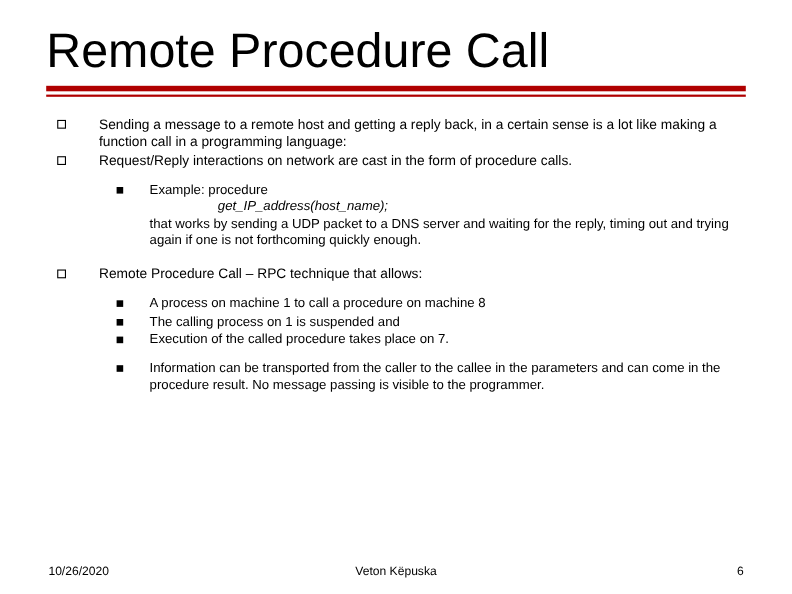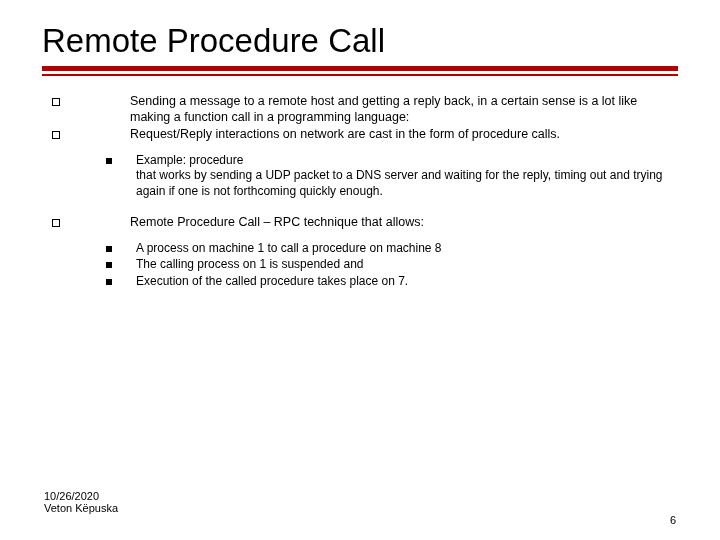--- a/index.html
+++ b/index.html
@@ -1,35 +1,35 @@
 <!DOCTYPE html>
 <html><head>
 <meta charset="utf-8">
 <style>
   * { box-sizing: border-box; margin: 0; padding: 0; }
   html, body { width: 720px; height: 540px; background: #fff; font-family: Verdana, Arial, sans-serif; color: #000; }
   .slide { width: 720px; height: 540px; position: relative; padding: 0; }
-  .title { font-size: 33px; font-weight: 400; font-family: Verdana, Arial, sans-serif; padding: 22px 0 6px 42px; letter-spacing: 0px; }
+  .title { font-size: 44px; font-weight: 400; font-family: Verdana, Arial, sans-serif; padding: 22px 0 6px 42px; letter-spacing: 0px; }
   .rule-area { padding: 0 42px 10px 42px; }
   .rule-top { height: 5px; background: #b00000; }
   .rule-bot { height: 2px; background: #b00000; margin-top: 3px; }
   .content { padding: 8px 52px 0 52px; font-size: 12.5px; line-height: 1.25; }
   .lvl1 { display: flex; margin-bottom: 2px; }
   .lvl1 .bullet { flex: 0 0 38px; font-size: 11px; padding-top: 2px; }
-  .lvl1 .txt { flex: 1; margin-left: 40px; }
+  .lvl1 .txt { flex: 1; }
   .lvl2-wrap { padding-left: 54px; margin-top: 10px; margin-bottom: 10px; }
   .lvl2 { display: flex; margin-bottom: 1px; }
   .lvl2 .bullet { flex: 0 0 30px; font-size: 8px; padding-top: 4px; }
   .lvl2 .txt { flex: 1; font-size: 12px; line-height: 1.28; }
   .codeline { font-style: italic; font-family: "Comic Sans MS", cursive, sans-serif; padding-left: 62px; display: block; }
   .spacer-sm { height: 6px; }
   .spacer-md { height: 10px; }
-  .footer { position: absolute; bottom: 14px; left: 0; width: 100%; display: flex; justify-content: space-between; font-size: 11px; padding: 0 44px; color: #000; flex-direction: column; }
+  .footer { position: absolute; bottom: 14px; left: 0; width: 100%; display: flex; justify-content: space-between; font-size: 11px; padding: 0 44px; color: #000; }
   .footer .left { flex: 1; text-align: left; }
-  .footer .center { flex: 1; }
+  .footer .center { flex: 1; text-align: center; }
   .footer .right { flex: 1; text-align: right; }
   .sq { display: inline-block; width: 8px; height: 8px; border: 1px solid #000; background: #fff; }
   .sqf { display: inline-block; width: 6px; height: 6px; background: #000; }
 </style>
 </head>
 <body>
 
 <div class="slide">
 
   <div class="title">Remote Procedure Call</div>
@@ -49,20 +49,21 @@
     <div class="lvl1">
       <div class="bullet"><span class="sq"></span></div>
       <div class="txt">Request/Reply interactions on network are cast in the form of procedure calls.</div>
     </div>
 
     <div class="lvl2-wrap">
       <div class="lvl2">
         <div class="bullet"><span class="sqf"></span></div>
         <div class="txt">
           <span>Example: procedure</span><br>
+          <span class="codeline">get_IP_address(host_name);</span>
           <span>that works by sending a UDP packet to a DNS server and waiting for the reply, timing out and trying again if one is not forthcoming quickly enough.</span>
         </div>
       </div>
     </div>
 
     <div class="spacer-sm"></div>
 
     <div class="lvl1">
       <div class="bullet"><span class="sq"></span></div>
       <div class="txt">Remote Procedure Call – RPC technique that allows:</div>
@@ -75,20 +76,24 @@
       </div>
       <div class="lvl2">
         <div class="bullet"><span class="sqf"></span></div>
         <div class="txt">The calling process on 1 is suspended and</div>
       </div>
       <div class="lvl2">
         <div class="bullet"><span class="sqf"></span></div>
         <div class="txt">Execution of the called procedure takes place on 7.</div>
       </div>
       <div class="spacer-md"></div>
+      <div class="lvl2">
+        <div class="bullet"><span class="sqf"></span></div>
+        <div class="txt">Information can be transported from the caller to the callee in the parameters and can come in the procedure result. No message passing is visible to the programmer.</div>
+      </div>
     </div>
 
   </div>
 
   <div class="footer">
     <div class="left">10/26/2020</div>
     <div class="center">Veton Këpuska</div>
     <div class="right">6</div>
   </div>
 

